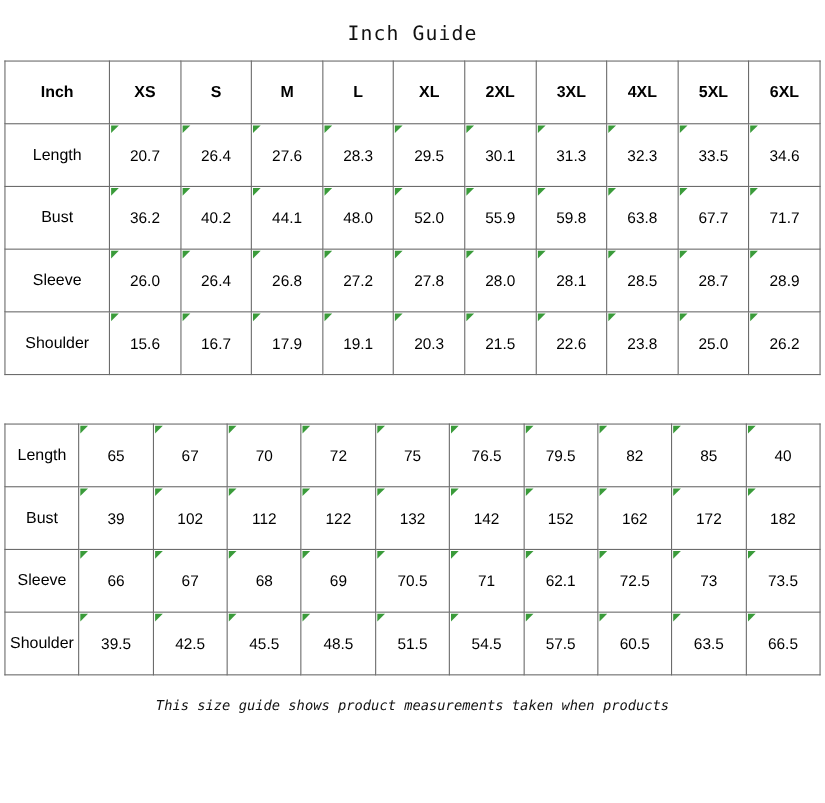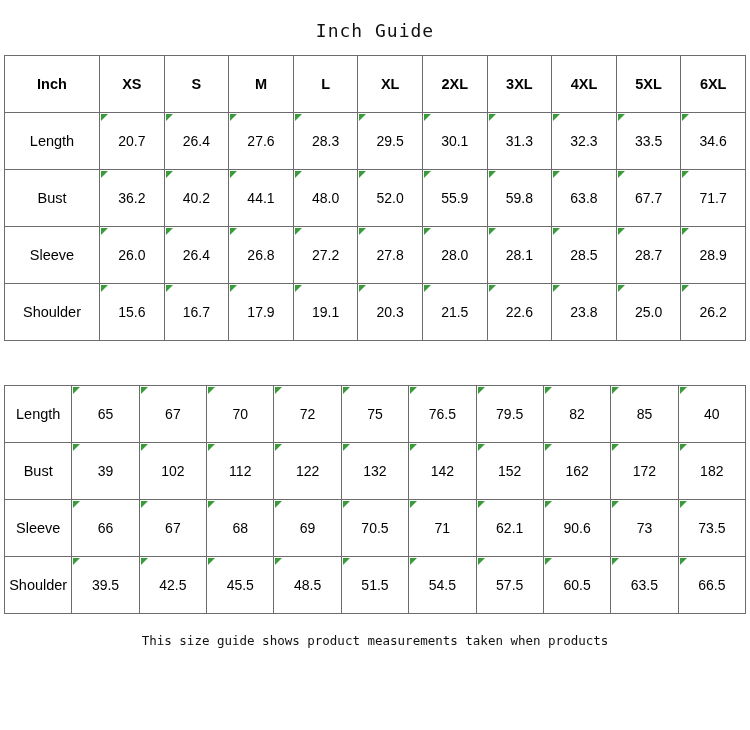--- a/index.html
+++ b/index.html
@@ -78,20 +78,21 @@
   .footnote {
     font-family: "DejaVu Sans Mono", monospace;
     font-size: 12.5px;
     text-align: center;
     line-height: 1.5;
     color: #111;
     padding-top: 18px;
   }
   .footnote div {
     white-space: pre;
+    font-style: italic;
   }
 </style>
 </head>
 <body>
 
 <div class="page">
 
   <div class="title">Inch Guide</div>
 
   <table class="size-table">
@@ -196,21 +197,21 @@
       </tr>
       <tr>
         <td class="row-label">Sleeve</td>
         <td class="value">66</td>
         <td class="value">67</td>
         <td class="value">68</td>
         <td class="value">69</td>
         <td class="value">70.5</td>
         <td class="value">71</td>
         <td class="value">62.1</td>
-        <td class="value">90.6</td>
+        <td class="value">72.5</td>
         <td class="value">73</td>
         <td class="value">73.5</td>
       </tr>
       <tr>
         <td class="row-label">Shoulder</td>
         <td class="value">39.5</td>
         <td class="value">42.5</td>
         <td class="value">45.5</td>
         <td class="value">48.5</td>
         <td class="value">51.5</td>

